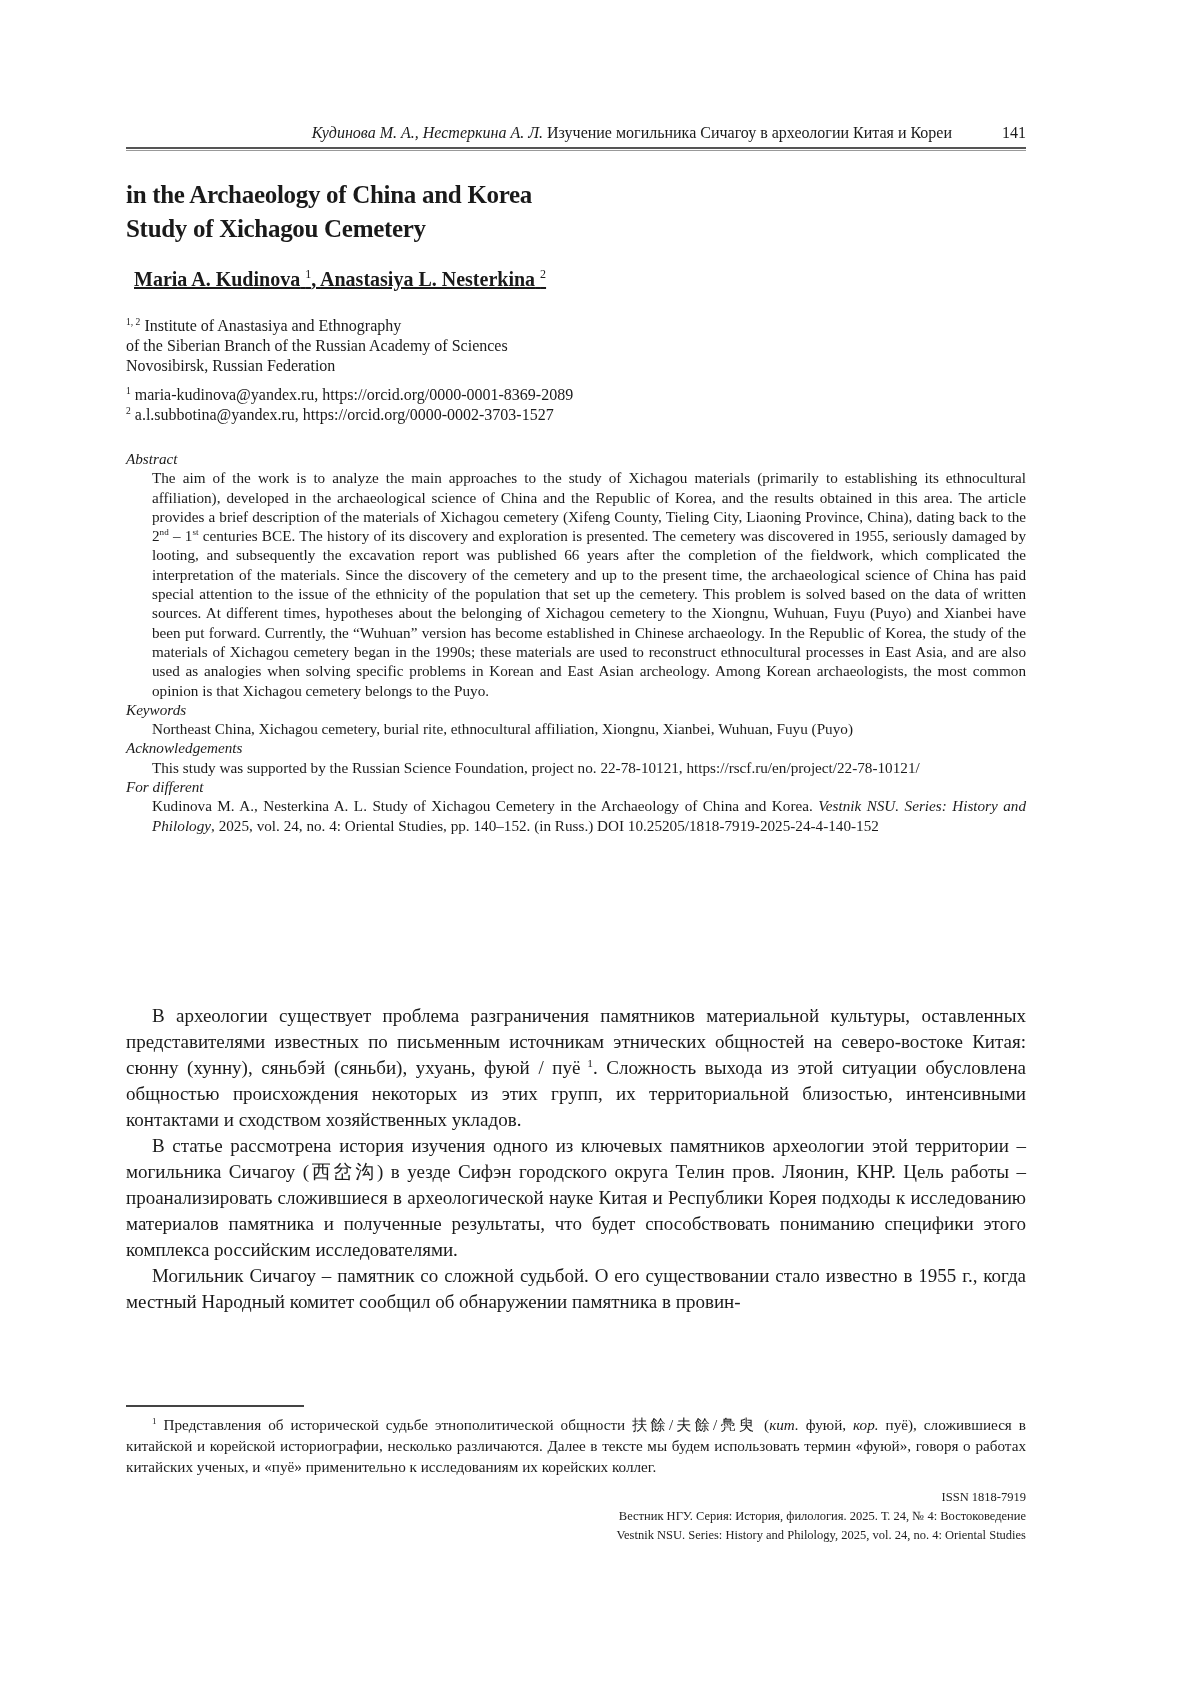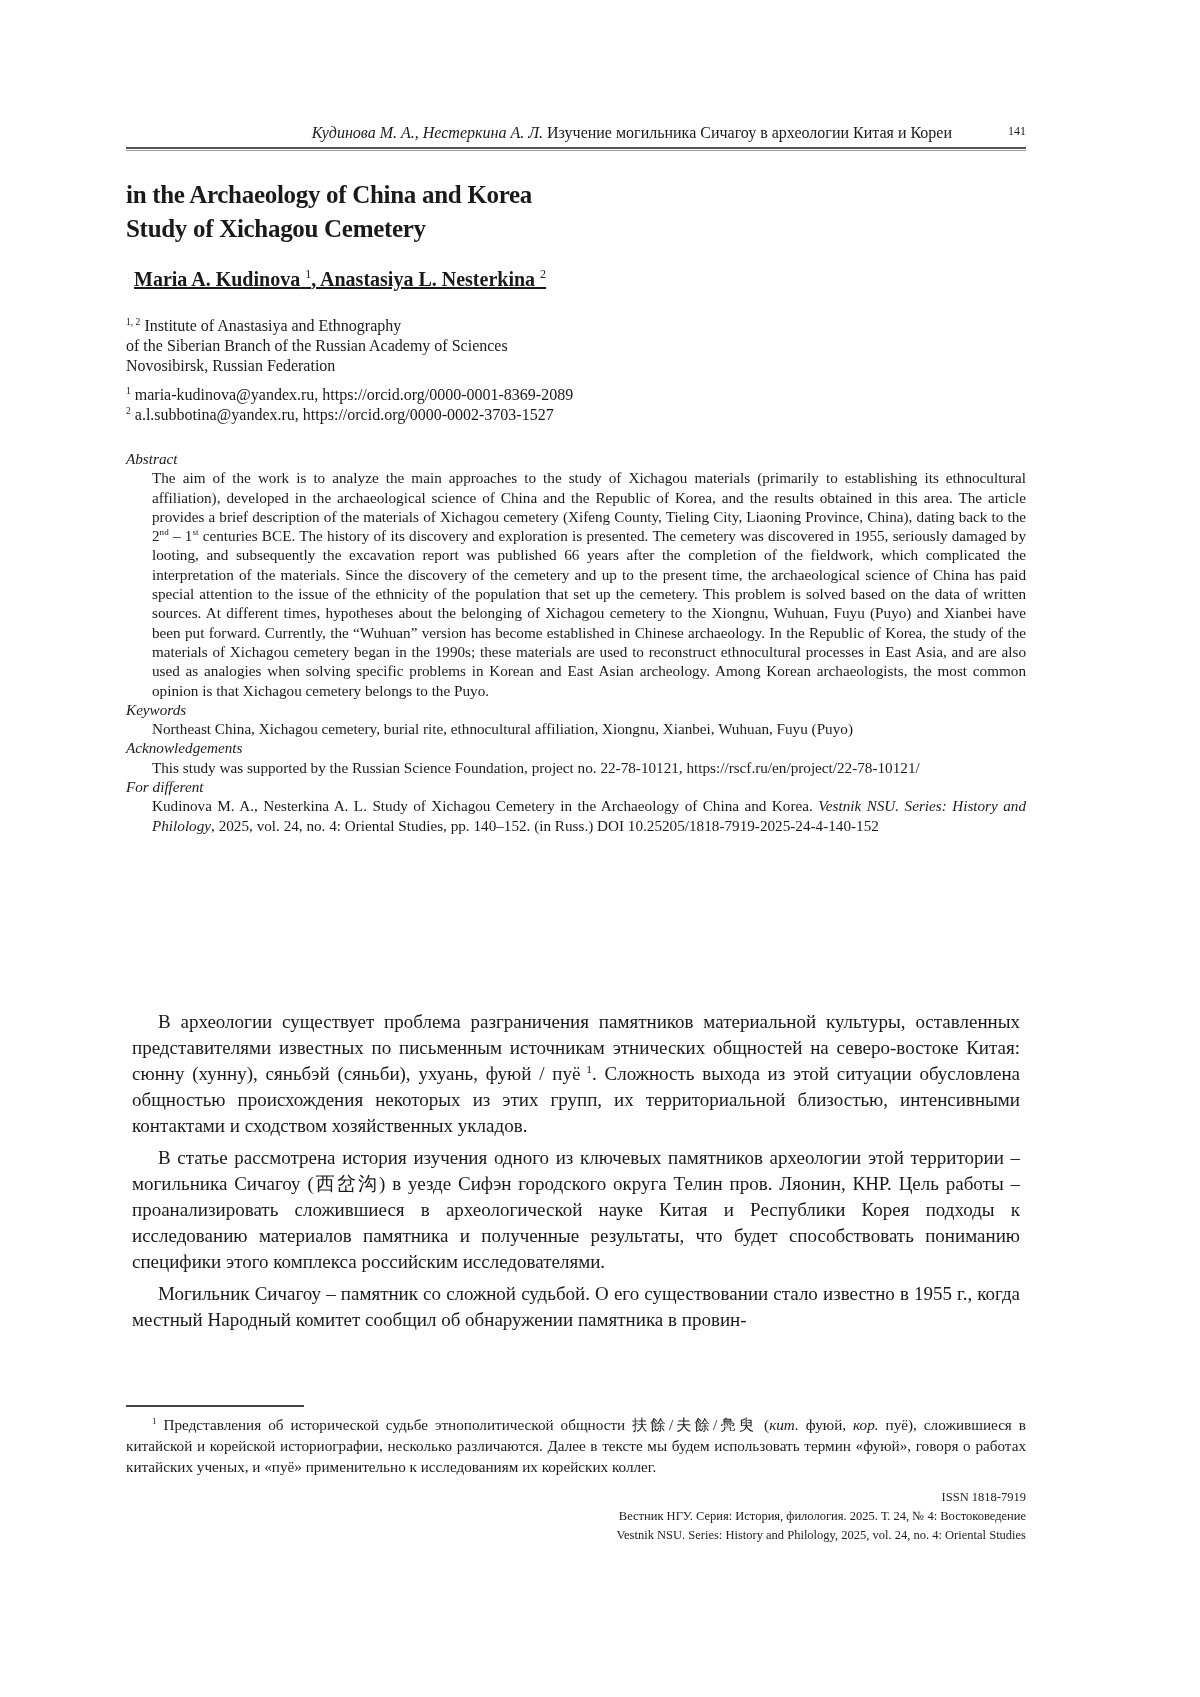--- a/index.html
+++ b/index.html
@@ -2,40 +2,40 @@
 <html><head>
 <meta charset="utf-8">
 <style>
   html, body { margin: 0; padding: 0; background: #ffffff; }
   body { width: 1200px; height: 1697px; position: relative; overflow: hidden; color: #1a1a1a; font-family: "Liberation Serif", serif; }
   .page { position: absolute; left: 126px; top: 0; width: 900px; }
 
   .running-header { position: absolute; top: 124px; left: 0; width: 900px; height: 22px; font-size: 16px; }
   .running-header .rh-text { position: absolute; right: 74px; top: 0; white-space: nowrap; text-align: right; }
   .running-header .rh-text i { font-style: italic; }
-  .running-header .page-num { position: absolute; right: 0; top: 0; font-size: 12px; }
+  .running-header .page-num { position: absolute; right: 0; top: 0; font-size: 16px; }
   .header-rule { position: absolute; top: 147px; left: 0; width: 900px; height: 2px; background: #555; }
   .header-rule2 { position: absolute; top: 150px; left: 0; width: 900px; height: 1px; background: #999; }
 
   .title { position: absolute; top: 178px; left: 0; font-size: 25px; font-weight: bold; line-height: 34px; letter-spacing: -0.3px; }
   .title div { white-space: nowrap; }
 
   .authors { position: absolute; top: 268px; left: 8px; font-size: 20px; font-weight: bold; white-space: nowrap; text-decoration: underline; }
   sup { font-size: 0.6em; vertical-align: super; line-height: 0; font-weight: normal; }
 
   .affil { position: absolute; top: 316px; left: 0; font-size: 16px; line-height: 20px; }
   .emails { position: absolute; top: 385px; left: 0; font-size: 16px; line-height: 20px; }
 
   .abstract-block { position: absolute; top: 449px; left: 0; width: 900px; font-size: 15.2px; line-height: 19.3px; }
   .sec-label { font-style: italic; }
   .sec-body { padding-left: 26px; text-align: justify; }
   .sec-body i { font-style: italic; }
 
   .main-text { position: absolute; top: 1003px; left: 0; width: 900px; font-size: 19px; line-height: 26px; text-align: justify; }
-  .main-text p { margin: 6px; text-indent: 26px; }
+  .main-text p { margin: 0; text-indent: 26px; }
 
   .fn-rule { position: absolute; top: 1405px; left: 0; width: 178px; height: 2px; background: #444; }
   .footnote { position: absolute; top: 1414px; left: 0; width: 900px; font-size: 15.2px; line-height: 21px; text-align: justify; text-indent: 26px; }
   .footnote i { font-style: italic; }
 
   .journal-footer { position: absolute; top: 1488px; right: 0; text-align: right; font-size: 12.5px; line-height: 19px; color: #222; }
 </style>
 </head>
 <body>
 

